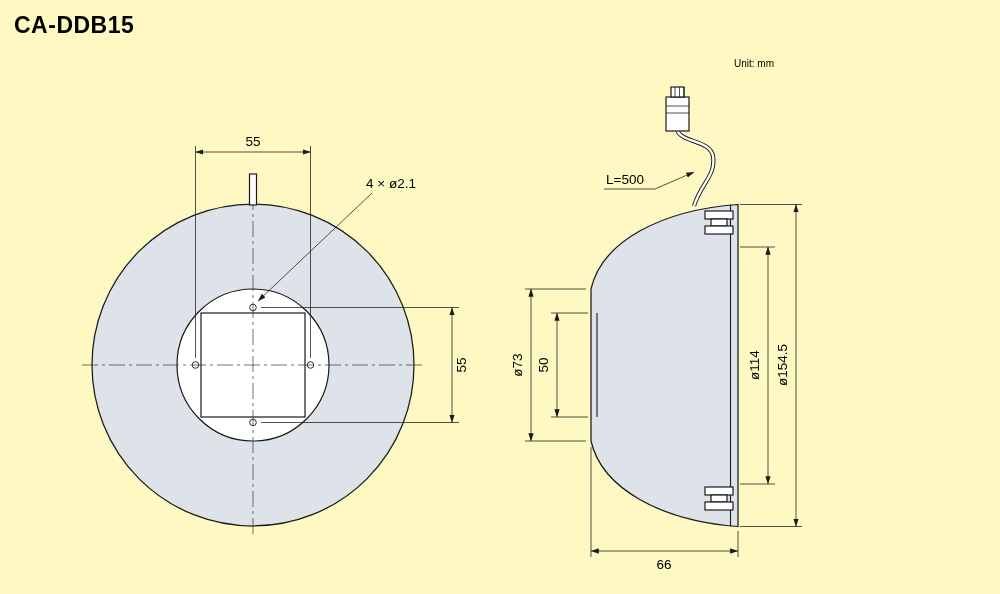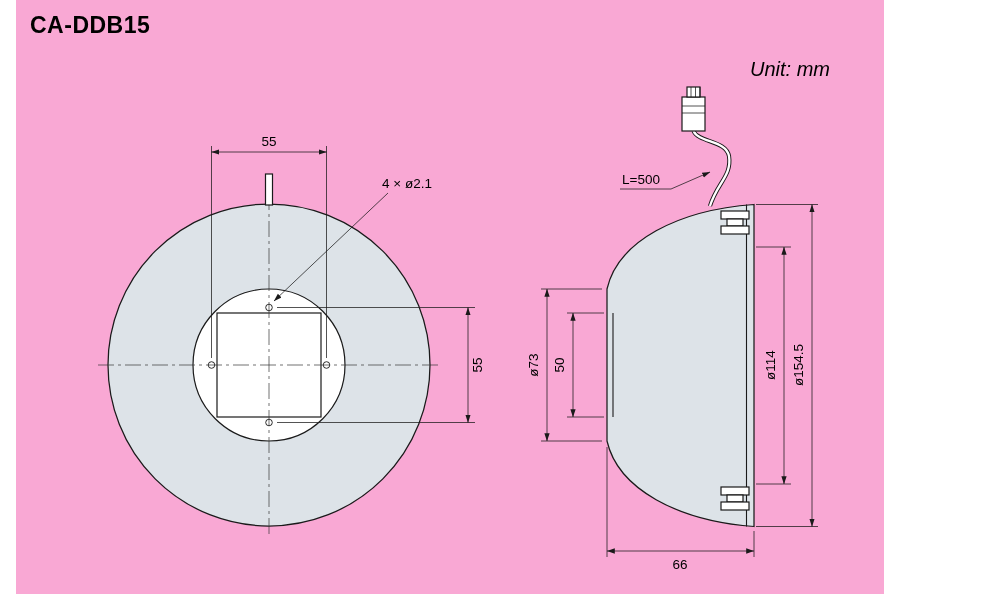--- a/index.html
+++ b/index.html
@@ -1,40 +1,38 @@
 <!DOCTYPE html>
 <html style="--part-fill: #dde3e8;"><head>
 <meta charset="utf-8">
 <style>
   html, body { margin: 0; padding: 0; background: #ffffff; }
   .page {
     position: relative;
-    width: 868px;
+    width: 1000px;
     height: 594px;
-    background: #f9a8d4;
+    background: #fef9c3;
     font-family: "Liberation Sans", sans-serif;
     overflow: hidden;
-    margin-left: 16px;
   }
   .title {
     position: absolute;
     left: 14px;
     top: 12px;
     font-size: 23px;
     font-weight: 700;
     color: #000;
     letter-spacing: 0.5px;
   }
   .unit {
     position: absolute;
     left: 734px;
     top: 58px;
-    font-size: 20px;
+    font-size: 10px;
     color: #000;
-    font-style: italic;
   }
   svg.drawing { position: absolute; left: 0; top: 0; }
   .part   { fill: var(--part-fill, #dde3e8); stroke: #1a1a1a; stroke-width: 1.25; }
   .white  { fill: #ffffff; stroke: #1a1a1a; stroke-width: 1.2; }
   .obj    { stroke: #1a1a1a; stroke-width: 1.1; fill: none; }
   .thin   { stroke: #1a1a1a; stroke-width: 0.75; fill: none; }
   .cl     { stroke: #333333; stroke-width: 0.7; fill: none; stroke-dasharray: 16 4 3 4; }
   .cable-outer { stroke: #1a1a1a; stroke-width: 4.2; fill: none; }
   .cable-inner { stroke: #ffffff; stroke-width: 2.3; fill: none; }
   .dimtext { font-family: "Liberation Sans", sans-serif; font-size: 13.5px; fill: #000; }

